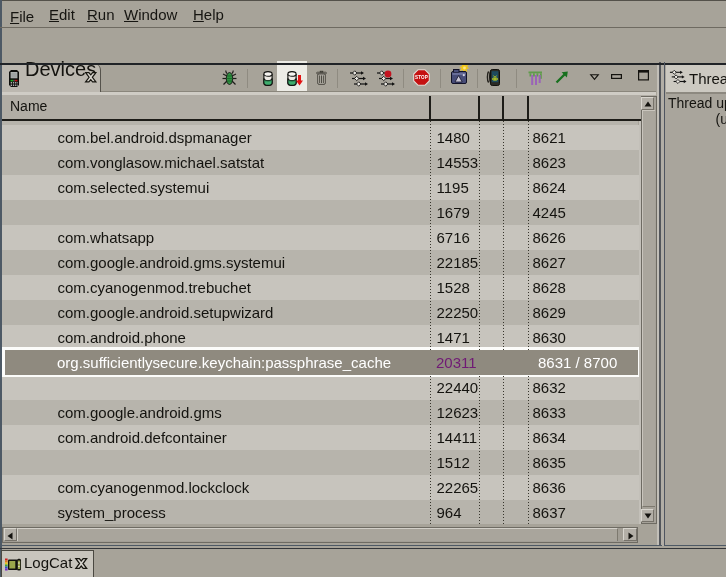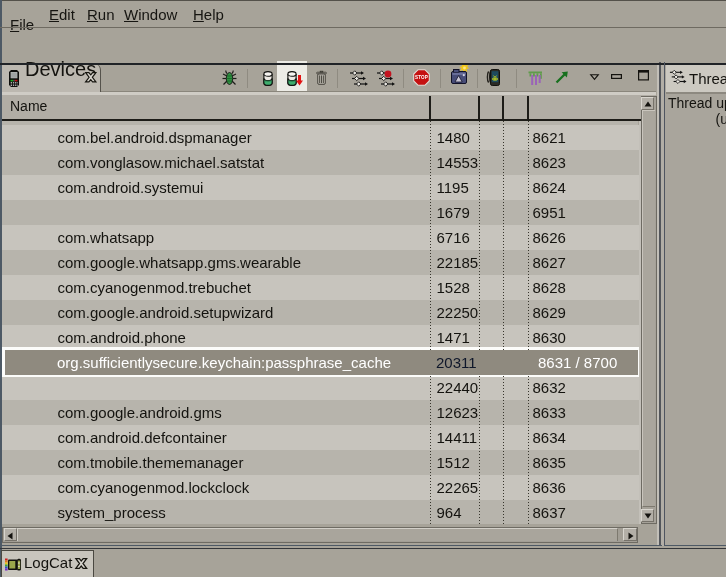--- a/index.html
+++ b/index.html
@@ -11,21 +11,21 @@
 .c2{position:absolute;left:434.5px;top:0;height:39px;line-height:25px;font-size:15px}
 .c5{position:absolute;left:530.5px;top:0;height:20px;line-height:25px;font-size:15px;white-space:nowrap}
 .dot{position:absolute;top:121px;height:403px;width:1px;background-image:repeating-linear-gradient(to bottom,#37352c 0 1.4px,transparent 1.4px 3px)}
 .sep{position:absolute;top:68.5px;width:1.2px;height:19px;background:#8f8b81}
 svg{position:absolute;overflow:visible}
 </style></head><body>
 
 <div class="abs" style="left:0;top:0;width:726px;height:1px;background:#54514a"></div>
 <div class="abs" style="left:0;top:0;width:2px;height:577px;background:#4d5965"></div>
 
-<div class="abs menu" style="left:10px;top:16px"><u>F</u>ile</div>
+<div class="abs menu" style="left:10px;top:8px"><u>F</u>ile</div>
 <div class="abs menu" style="left:49px;top:6px"><u>E</u>dit</div>
 <div class="abs menu" style="left:87px;top:6px"><u>R</u>un</div>
 <div class="abs menu" style="left:124px;top:6px"><u>W</u>indow</div>
 <div class="abs menu" style="left:193px;top:6px"><u>H</u>elp</div>
 <div class="abs" style="left:0;top:27px;width:726px;height:1px;background:#6e6a61"></div>
 
 <div class="abs" style="left:0;top:64px;width:2px;height:482px;background:#4d5965"></div>
 <div class="abs" style="left:656.5px;top:64px;width:2.5px;height:481px;background:#c2bfb8"></div>
 <div class="abs" style="left:659px;top:62.4px;width:1.6px;height:484px;background:#53565b"></div>
 <div class="abs" style="left:660.6px;top:64px;width:3px;height:482px;background:#b2aea6"></div>
@@ -200,35 +200,35 @@
     <span class="nm">com.bel.android.dspmanager</span>
     <span class="c2">1480</span>
     <span class="c5">8621</span>
   </div>
 <div class="row rd" style="top:150px">
     <span class="nm">com.vonglasow.michael.satstat</span>
     <span class="c2">14553</span>
     <span class="c5">8623</span>
   </div>
 <div class="row rl" style="top:175px">
-    <span class="nm">com.android.systemui</span>
+    <span class="nm">com.selected.systemui</span>
     <span class="c2">1195</span>
     <span class="c5">8624</span>
   </div>
 <div class="row rd" style="top:200px">
     <span class="c2">1679</span>
-    <span class="c5">6951</span>
+    <span class="c5">4245</span>
   </div>
 <div class="row rl" style="top:225px">
     <span class="nm">com.whatsapp</span>
     <span class="c2">6716</span>
     <span class="c5">8626</span>
   </div>
 <div class="row rd" style="top:250px">
-    <span class="nm">com.google.whatsapp.gms.wearable</span>
+    <span class="nm">com.google.android.gms.systemui</span>
     <span class="c2">22185</span>
     <span class="c5">8627</span>
   </div>
 <div class="row rl" style="top:275px">
     <span class="nm">com.cyanogenmod.trebuchet</span>
     <span class="c2">1528</span>
     <span class="c5">8628</span>
   </div>
 <div class="row rd" style="top:300px">
     <span class="nm">com.google.android.setupwizard</span>
@@ -249,21 +249,20 @@
     <span class="nm">com.google.android.gms</span>
     <span class="c2">12623</span>
     <span class="c5">8633</span>
   </div>
 <div class="row rl" style="top:425px">
     <span class="nm">com.android.defcontainer</span>
     <span class="c2">14411</span>
     <span class="c5">8634</span>
   </div>
 <div class="row rd" style="top:450px">
-    <span class="nm">com.tmobile.thememanager</span>
     <span class="c2">1512</span>
     <span class="c5">8635</span>
   </div>
 <div class="row rl" style="top:475px">
     <span class="nm">com.cyanogenmod.lockclock</span>
     <span class="c2">22265</span>
     <span class="c5">8636</span>
   </div>
 <div class="row rd" style="top:500px;height:23.5px;overflow:hidden">
     <span class="nm">system_process</span>
@@ -273,21 +272,21 @@
 
 <div class="abs" style="left:2px;top:347px;width:638.5px;height:30px;background:#fcfcfa"></div>
 
 <div class="dot" style="left:429.8px"></div>
 <div class="dot" style="left:479.3px"></div>
 <div class="dot" style="left:503.1px"></div>
 <div class="dot" style="left:527.6px"></div>
 
 <div class="abs" style="left:4.5px;top:350px;width:633.5px;height:24.5px;background:#8f8a7f"></div>
 <div class="abs" style="left:57px;top:350px;height:25px;line-height:25px;font-size:15px;color:#fff">org.sufficientlysecure.keychain:passphrase_cache</div>
-<div class="abs" style="left:436px;top:350px;height:25px;line-height:25px;font-size:15px;color:#0f172a">20311</div>
+<div class="abs" style="left:436px;top:350px;height:25px;line-height:25px;font-size:15px;color:#701a75">20311</div>
 <div class="abs" style="left:538px;top:350px;height:25px;line-height:25px;font-size:15px;color:#fff">8631 / 8700</div>
 
 <div class="abs" style="left:638.5px;top:121px;width:2px;height:403px;background:#c3c0b9"></div>
 
 <div class="abs" style="left:640.5px;top:95.5px;width:16px;height:428.5px;background:#a5a198;border:1.2px solid #6e6b63;box-sizing:border-box"></div>
 <div class="abs" style="left:641.2px;top:97px;width:13.3px;height:13px;background:#b3afa7;border-left:1.5px solid #d8d5ce;border-top:1.5px solid #d8d5ce;border-right:1px solid #76726a;border-bottom:1px solid #76726a;box-sizing:border-box"></div>
 <svg class="abs" style="left:644px;top:100.5px" width="8" height="6" viewBox="0 0 8 6">
     <path d="M4,0.5 L7.5,5.5 L0.5,5.5 Z" fill="#14130f"></path>
   </svg>
 <div class="abs" style="left:641.7px;top:110px;width:13.6px;height:397px;background:#aaa69d;border-left:1px solid #c9c5bd;border-top:1px solid #c9c5bd;border-bottom:1px solid #7d796f;box-sizing:border-box"></div>

